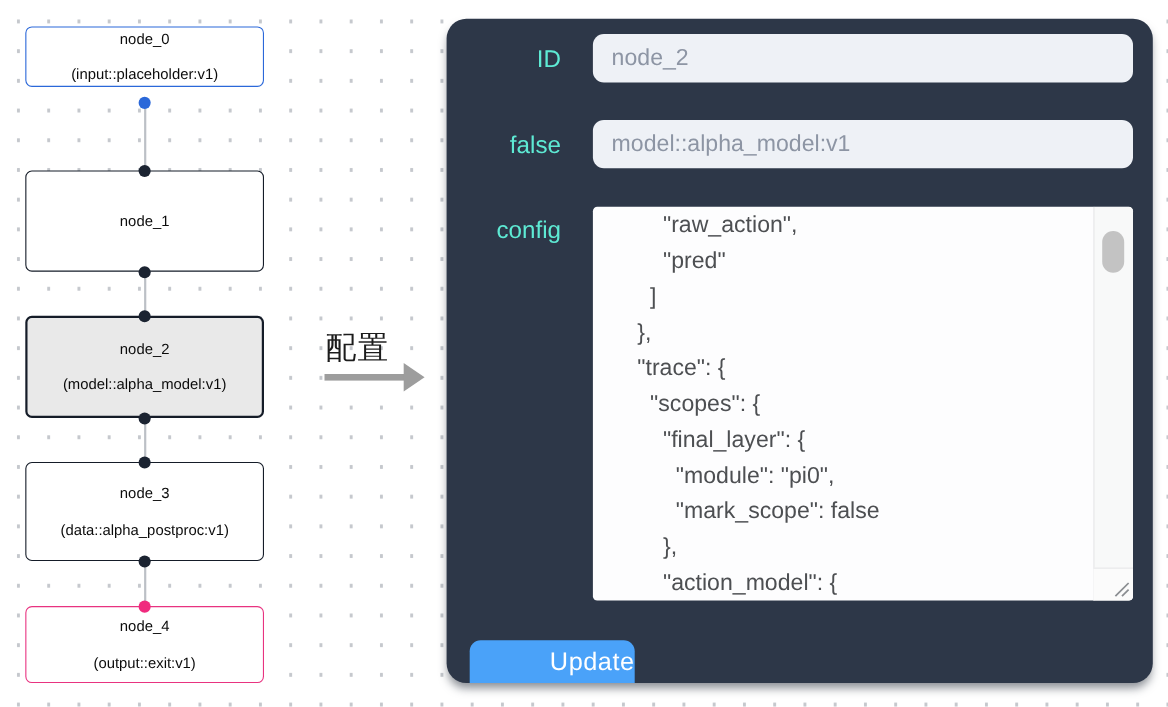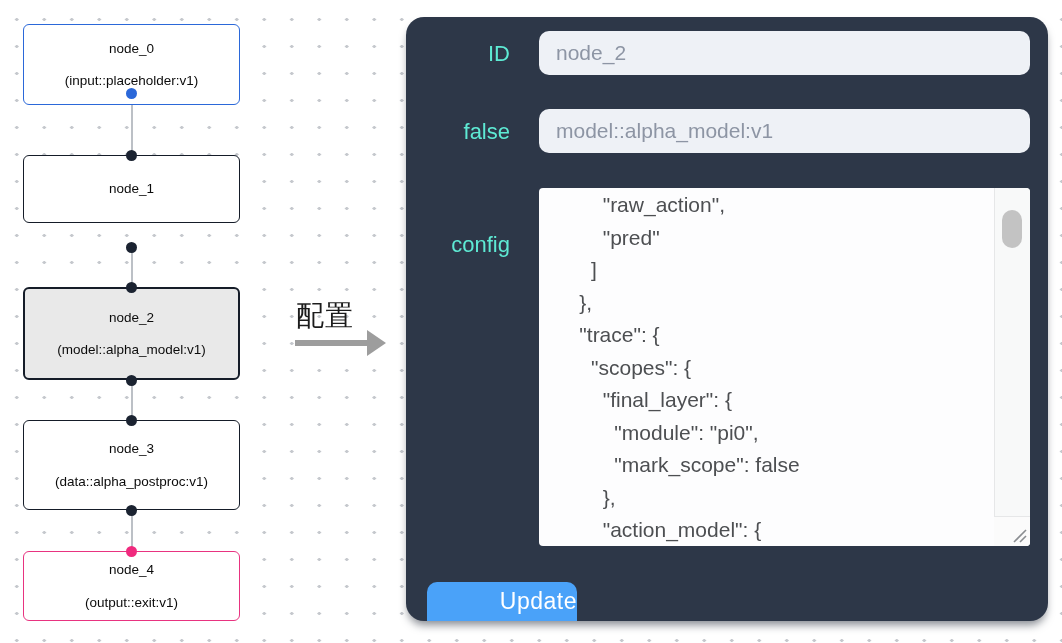--- a/index.html
+++ b/index.html
@@ -16,22 +16,22 @@
   }
   
   .node {
     position:absolute; left:23px; width:217px;
     background:#ffffff; border:1.5px solid #151c28; border-radius:6px;
     display:flex; flex-direction:column; align-items:center; justify-content:center;
     text-align:center; font-size:13.5px; line-height:17.5px; color:#0b0b0b;
     padding:0 9px; word-break:break-all; cursor:pointer;
   }
   .node .sub { word-break:break-all;margin-top:15px; }
-  .node-0 { top:24px;  height:81px; border-color:#2b68d9; }
-  .node-1 { top:155px; height:68px; }
+  .node-0 { top:24px;  height:55px; border-color:#2b68d9; }
+  .node-1 { top:155px; height:92px; }
   .node-2 { top:287px; height:93px; background:#e9e9e9; border-width:2px; }
   .node-3 { top:420px; height:90px; }
   .node-4 { top:551px; height:70px; border-color:#e83380; }
   .edge {
     position:absolute; left:130.5px; width:2px; background:#bcc0c6;
   }
   .e0 { top:93px;  height:62px; }
   .e1 { top:247px; height:40px; }
   .e2 { top:380px; height:40px; }
   .e3 { top:510px; height:41px; }
@@ -59,21 +59,21 @@
     position:absolute; left:406px; top:17px; width:642px; height:604px;
     background:#2d3748; border-radius:18px; overflow:hidden;
     box-shadow:0 6px 9px -2px rgba(40,47,60,0.55);
   }
   .f-label {
     position:absolute; left:0; width:104px; text-align:right;
     font-size:22px; color:#5eead4;
   }
   .lbl-id     { top:24px; }
   .lbl-type   { top:102px; }
-  .lbl-config { top:179px;margin-top:36px; }
+  .lbl-config { top:179px; }
   .f-input {
     position:absolute; left:133px; width:491px; height:44px;
     background:#eef1f6; border:none; border-radius:10px;
     font-family:"Liberation Sans","DejaVu Sans",sans-serif;
     font-size:21px; color:#8d95a4; padding:0 17px; outline:none;
   }
   .in-id   { top:14px; }
   .in-type { top:92px; }
   .config-box {
     position:absolute; left:133px; top:171px; width:491px; height:358px;

